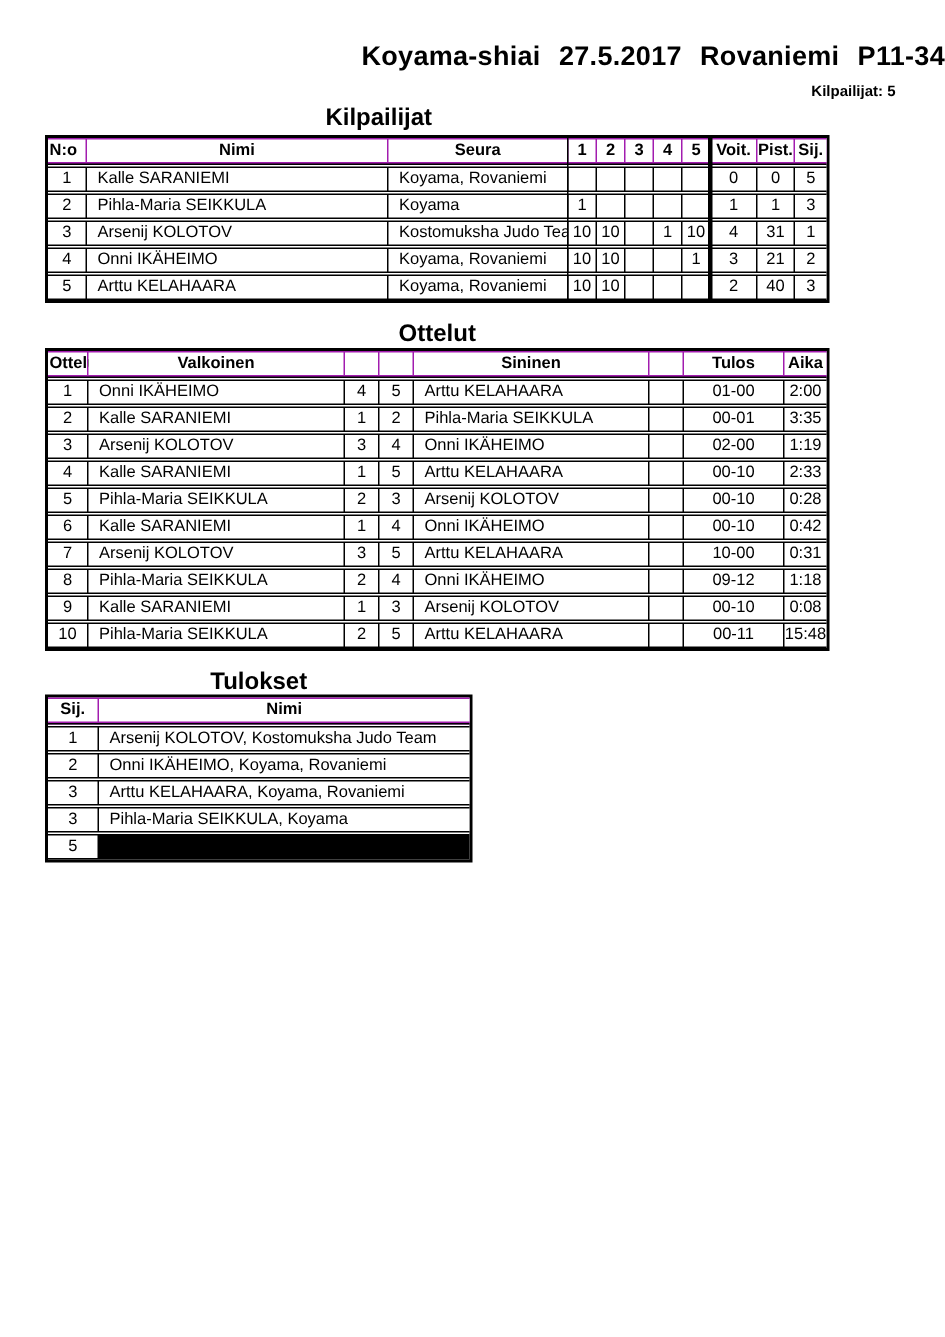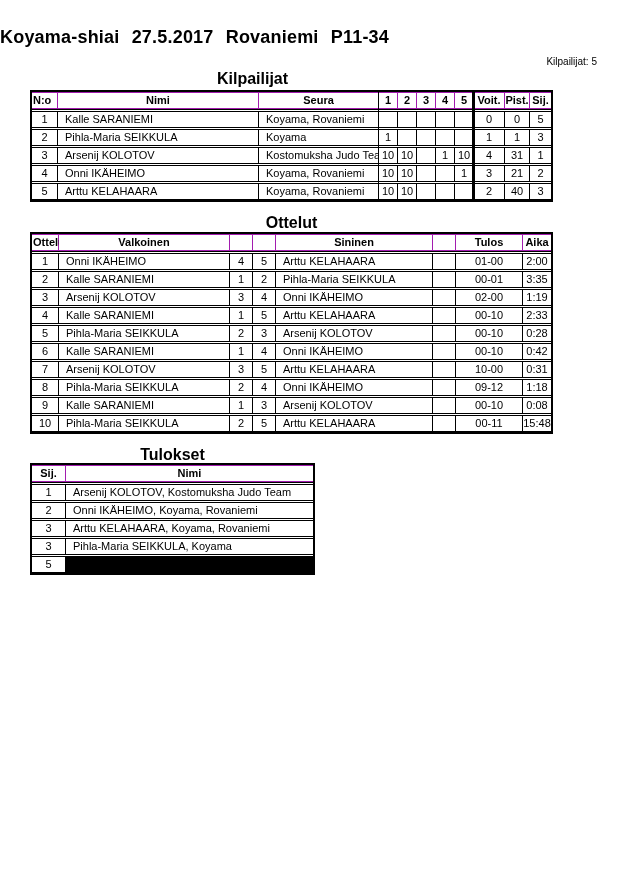--- a/index.html
+++ b/index.html
@@ -1,25 +1,25 @@
 <!DOCTYPE html>
 <html><head>
 <meta charset="utf-8">
 <style>
   html,body { margin:0; padding:0; background:#fff; }
   #page {
     position:relative; width:630px; height:891px; background:#fff;
     font-family:"Liberation Sans", sans-serif; color:#000; overflow:hidden;
   }
   .page-title {
-    position:absolute; top:27px; left:0; width:630px; text-align:left;
+    position:absolute; top:27px; left:0; width:630px; text-align:right;
     font-size:18px; font-weight:bold; word-spacing:7px; letter-spacing:0.2px;
   }
   .count-label {
-    position:absolute; top:56px; right:33px; font-size:10px; font-weight:normal;
+    position:absolute; top:56px; right:33px; font-size:10px; font-weight:bold;
   }
   .sec-heading {
     position:absolute; font-size:16px; font-weight:bold; text-align:center;
   }
   #h-kilpailijat { top:70px; left:30px; width:445px; }
   #h-ottelut    { top:214px; left:30px; width:523px; }
   #h-tulokset   { top:446px; left:30px; width:285px; }
 
   .box { position:absolute; border:2px solid #000; background:#fff; }
   #t1 { top:90px;  left:30px; width:519px; }

